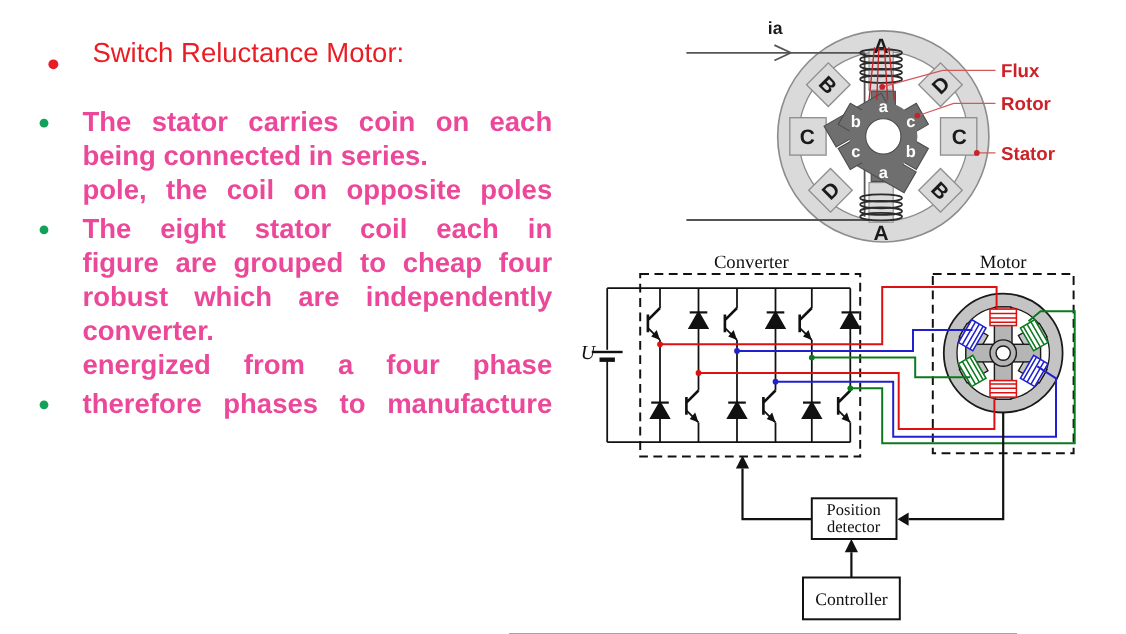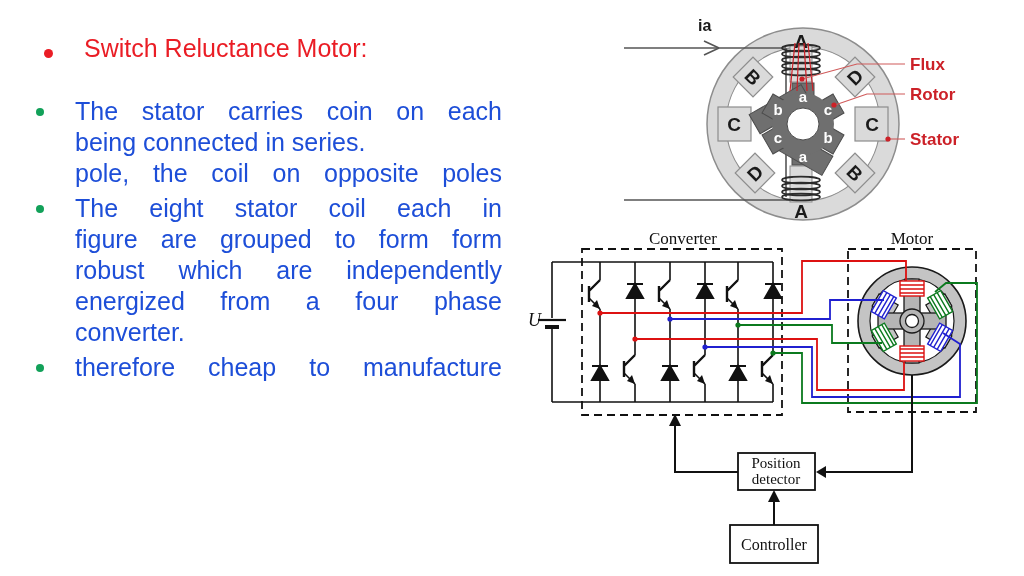--- a/index.html
+++ b/index.html
@@ -1,27 +1,27 @@
 <!DOCTYPE html>
 <html><head>
 <meta charset="utf-8">
 <style>
   html,body { margin:0; padding:0; background:#666; }
   .slide {
     position:relative; width:1024px; height:576px; background:#ffffff;
     overflow:hidden; font-family:"Liberation Sans", sans-serif;
   }
   
-  .title-row { position:absolute; left:44px; top:33px; display:flex; align-items:center; }
+  .title-row { position:absolute; left:44px; top:33px; display:flex; align-items:flex-end; }
   .title-dot { width:9px; height:9px; border-radius:50%; background:#ea1d25; margin-top:11px; flex:0 0 auto; }
   .title-text { margin-left:31px; font-size:25px; line-height:30px; color:#ea1d25; white-space:nowrap; }
   .bullet-list { position:absolute; left:36px; top:96px; width:466px; }
   .bullet-item { display:flex; align-items:flex-start; margin-bottom:4px; }
   .bullet-dot { width:8px; height:8px; border-radius:50%; background:#12a159; margin-top:12px; flex:0 0 auto; }
-  .bullet-lines { margin-left:31px; width:427px; font-size:25px; line-height:31px; color:#1d4ed8; }
+  .bullet-lines { margin-left:31px; width:427px; font-size:25px; line-height:31px; color:#ec4899;font-weight:bold; }
   .bullet-line { text-align:justify; text-align-last:justify; text-justify:inter-word; }
   .bullet-line.last { text-align-last:left; }
   
   .motor-diagram { position:absolute; left:620px; top:0px; width:404px; height:226px; }
   .circuit-diagram { position:absolute; left:520px; top:228px; width:504px; height:348px; }
   svg text { font-family:"Liberation Sans", sans-serif; }
   svg .serif { font-family:"Liberation Serif", serif; }
 </style>
 </head>
 <body>
@@ -39,30 +39,30 @@
         <div class="bullet-lines">
           <div class="bullet-line">The stator carries coin on each</div>
           <div class="bullet-line last">being connected in series.</div>
           <div class="bullet-line">pole, the coil on opposite poles</div>
         </div>
       </div>
       <div class="bullet-item">
         <span class="bullet-dot"></span>
         <div class="bullet-lines">
           <div class="bullet-line">The eight stator coil each in</div>
-          <div class="bullet-line">figure are grouped to form form</div>
+          <div class="bullet-line">figure are grouped to cheap four</div>
           <div class="bullet-line">robust which are independently</div>
+          <div class="bullet-line last">converter.</div>
           <div class="bullet-line">energized from a four phase</div>
-          <div class="bullet-line last">converter.</div>
         </div>
       </div>
       <div class="bullet-item">
         <span class="bullet-dot"></span>
         <div class="bullet-lines">
-          <div class="bullet-line">therefore cheap to manufacture</div>
+          <div class="bullet-line">therefore phases to manufacture</div>
         </div>
       </div>
     </div>
 
   <div class="motor-diagram">
   <svg width="404" height="226" viewBox="0 0 404 226">
 
     <g>
       <circle cx="183" cy="124" r="96" fill="#dadada" stroke="#8d8d8d" stroke-width="1.5"></circle>
       <circle cx="183" cy="124" r="77" fill="#ffffff" stroke="#8d8d8d" stroke-width="1.2"></circle>

